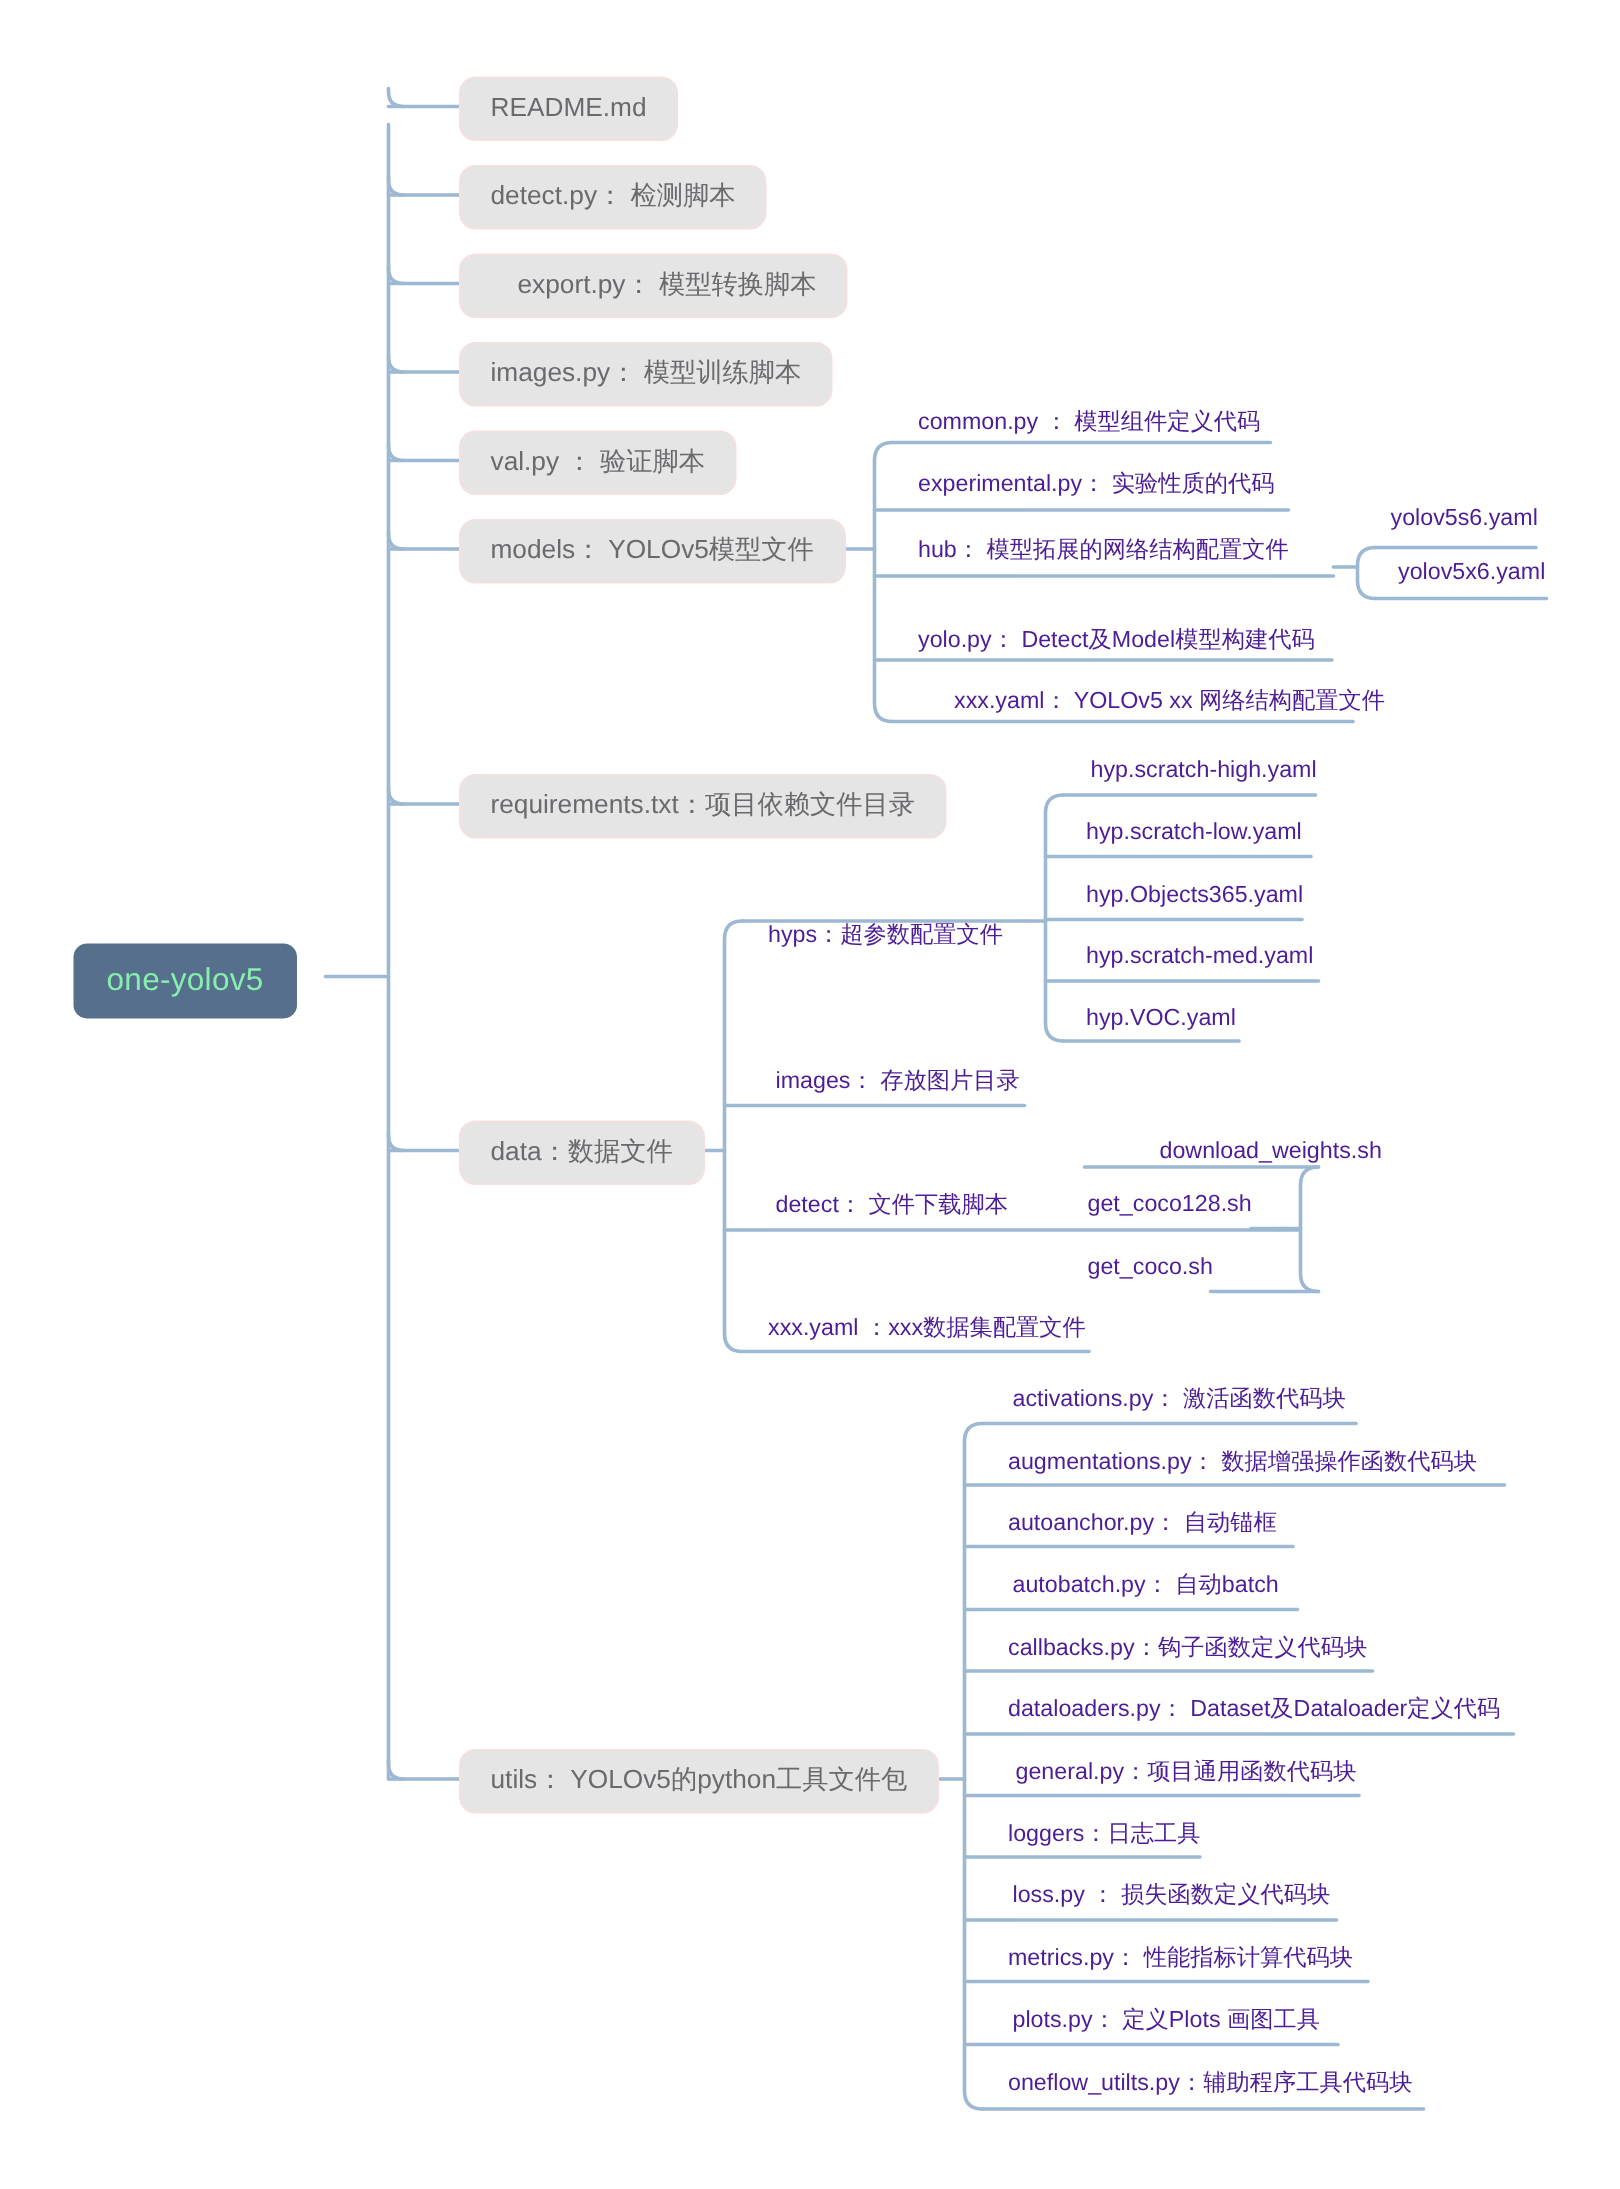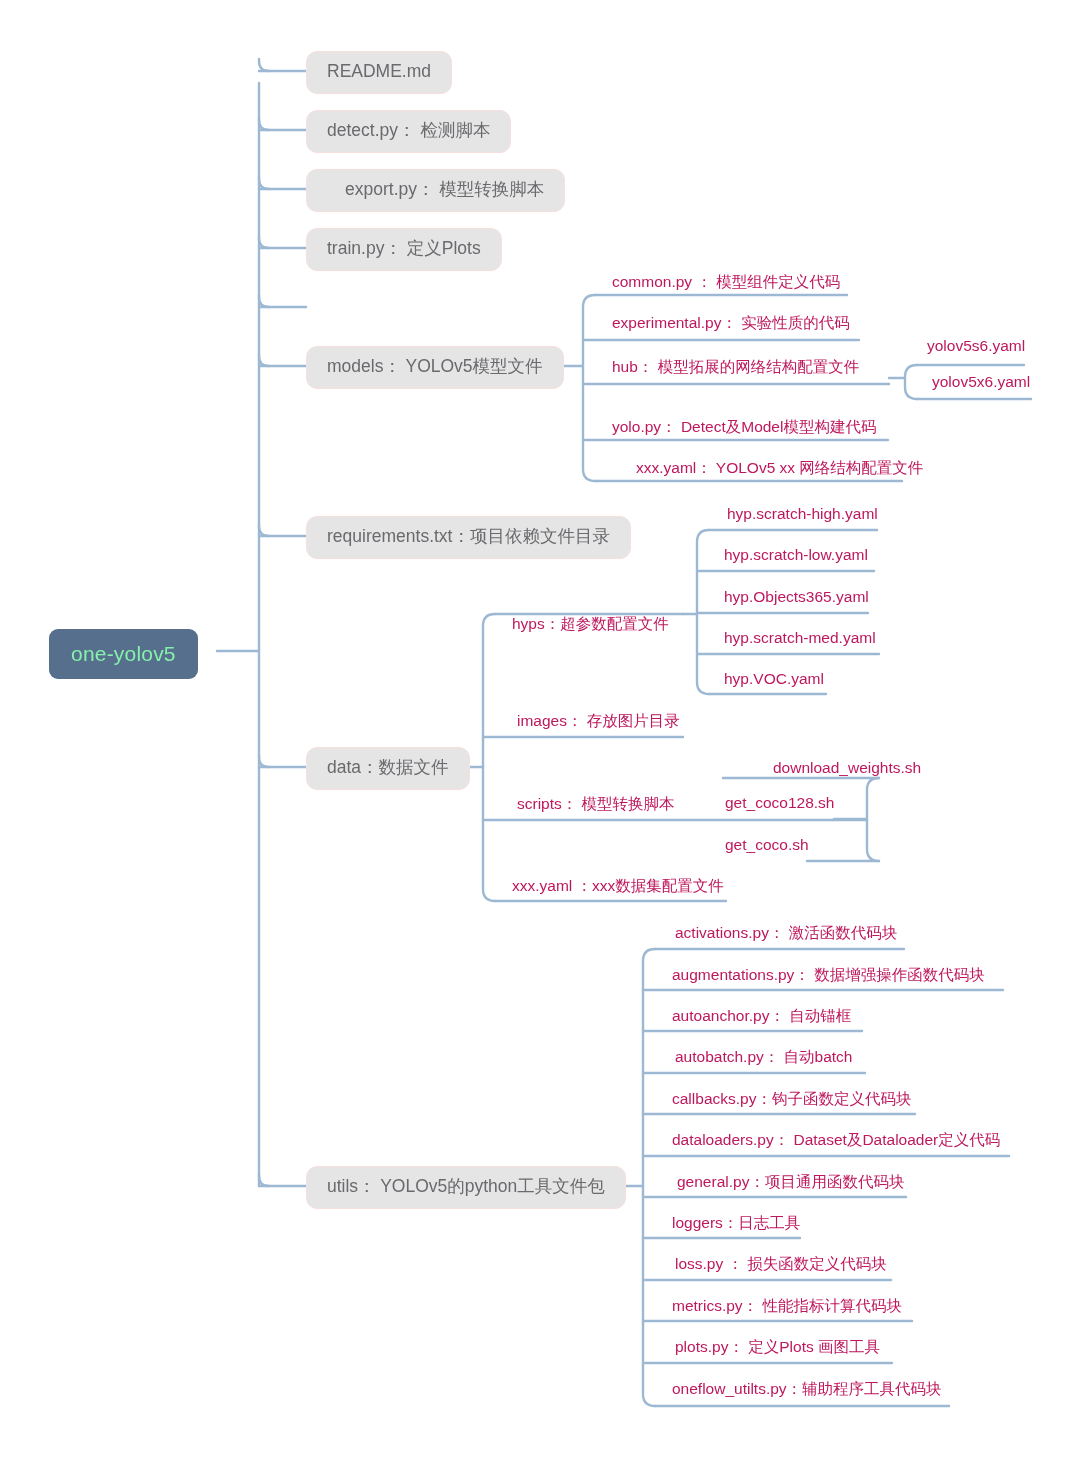--- a/index.html
+++ b/index.html
@@ -57,21 +57,21 @@
     padding: 11px 20px 12px 20px;
     line-height: 1;
     color: #6a6a6e;
   }
 
   
   .node.leaf {
     font-size: 15.5px;
     line-height: 1;
     padding: 0 7px 7px 7px;
-    color: #be185d;
+    color: #4c1d95;
     background: transparent;
   }
 </style>
 </head>
 <body>
 
 <div id="canvas">
 
   <svg id="connectors" viewBox="0 0 1080 1459" xmlns="http://www.w3.org/2000/svg">
     <g fill="none" stroke="#9db8d2" stroke-width="2.4" stroke-linecap="round">
@@ -150,38 +150,39 @@
       <path d="M 643 1363 H 892"></path>
       <path d="M 655 1406 H 949"></path>
     </g>
   </svg>
 
   <div class="node root" style="left:49px; top:629px;">one-yolov5</div>
 
   <div class="node lvl1" style="left:306px; top:51px;">README.md</div>
   <div class="node lvl1" style="left:306px; top:110px;">detect.py： 检测脚本</div>
   <div class="node lvl1" style="left:306px; top:169px;padding-left:38px;">export.py： 模型转换脚本</div>
-  <div class="node lvl1" style="left:306px; top:228px;">train.py： 定义Plots</div>
+  <div class="node lvl1" style="left:306px; top:228px;">images.py： 模型训练脚本</div>
+  <div class="node lvl1" style="left:306px; top:287px;">val.py ： 验证脚本</div>
   <div class="node lvl1" style="left:306px; top:346px;">models： YOLOv5模型文件</div>
   <div class="node lvl1" style="left:306px; top:516px;">requirements.txt：项目依赖文件目录</div>
   <div class="node lvl1" style="left:306px; top:747px;">data：数据文件</div>
   <div class="node lvl1" style="left:306px; top:1166px;">utils： YOLOv5的python工具文件包</div>
 
   <div class="node leaf" style="left:605px; top:274px;">common.py ： 模型组件定义代码</div>
   <div class="node leaf" style="left:605px; top:315px;">experimental.py： 实验性质的代码</div>
   <div class="node leaf" style="left:605px; top:359px;">hub： 模型拓展的网络结构配置文件</div>
   <div class="node leaf" style="left:605px; top:419px;">yolo.py： Detect及Model模型构建代码</div>
   <div class="node leaf" style="left:605px; top:460px;margin-left:24px;">xxx.yaml： YOLOv5 xx 网络结构配置文件</div>
 
   <div class="node leaf" style="left:920px; top:338px;">yolov5s6.yaml</div>
   <div class="node leaf" style="left:925px; top:374px;">yolov5x6.yaml</div>
 
   <div class="node leaf" style="left:505px; top:590px;margin-top:26px;">hyps：超参数配置文件</div>
   <div class="node leaf" style="left:510px; top:713px;">images： 存放图片目录</div>
-  <div class="node leaf" style="left:510px; top:796px;">scripts： 模型转换脚本</div>
+  <div class="node leaf" style="left:510px; top:796px;">detect： 文件下载脚本</div>
   <div class="node leaf" style="left:505px; top:878px;">xxx.yaml ：xxx数据集配置文件</div>
 
   <div class="node leaf" style="left:720px; top:506px;">hyp.scratch-high.yaml</div>
   <div class="node leaf" style="left:717px; top:547px;">hyp.scratch-low.yaml</div>
   <div class="node leaf" style="left:717px; top:589px;">hyp.Objects365.yaml</div>
   <div class="node leaf" style="left:717px; top:630px;">hyp.scratch-med.yaml</div>
   <div class="node leaf" style="left:717px; top:671px;">hyp.VOC.yaml</div>
 
   <div class="node leaf" style="left:718px; top:760px;margin-left:48px;">download_weights.sh</div>
   <div class="node leaf" style="left:718px; top:795px;">get_coco128.sh</div>

